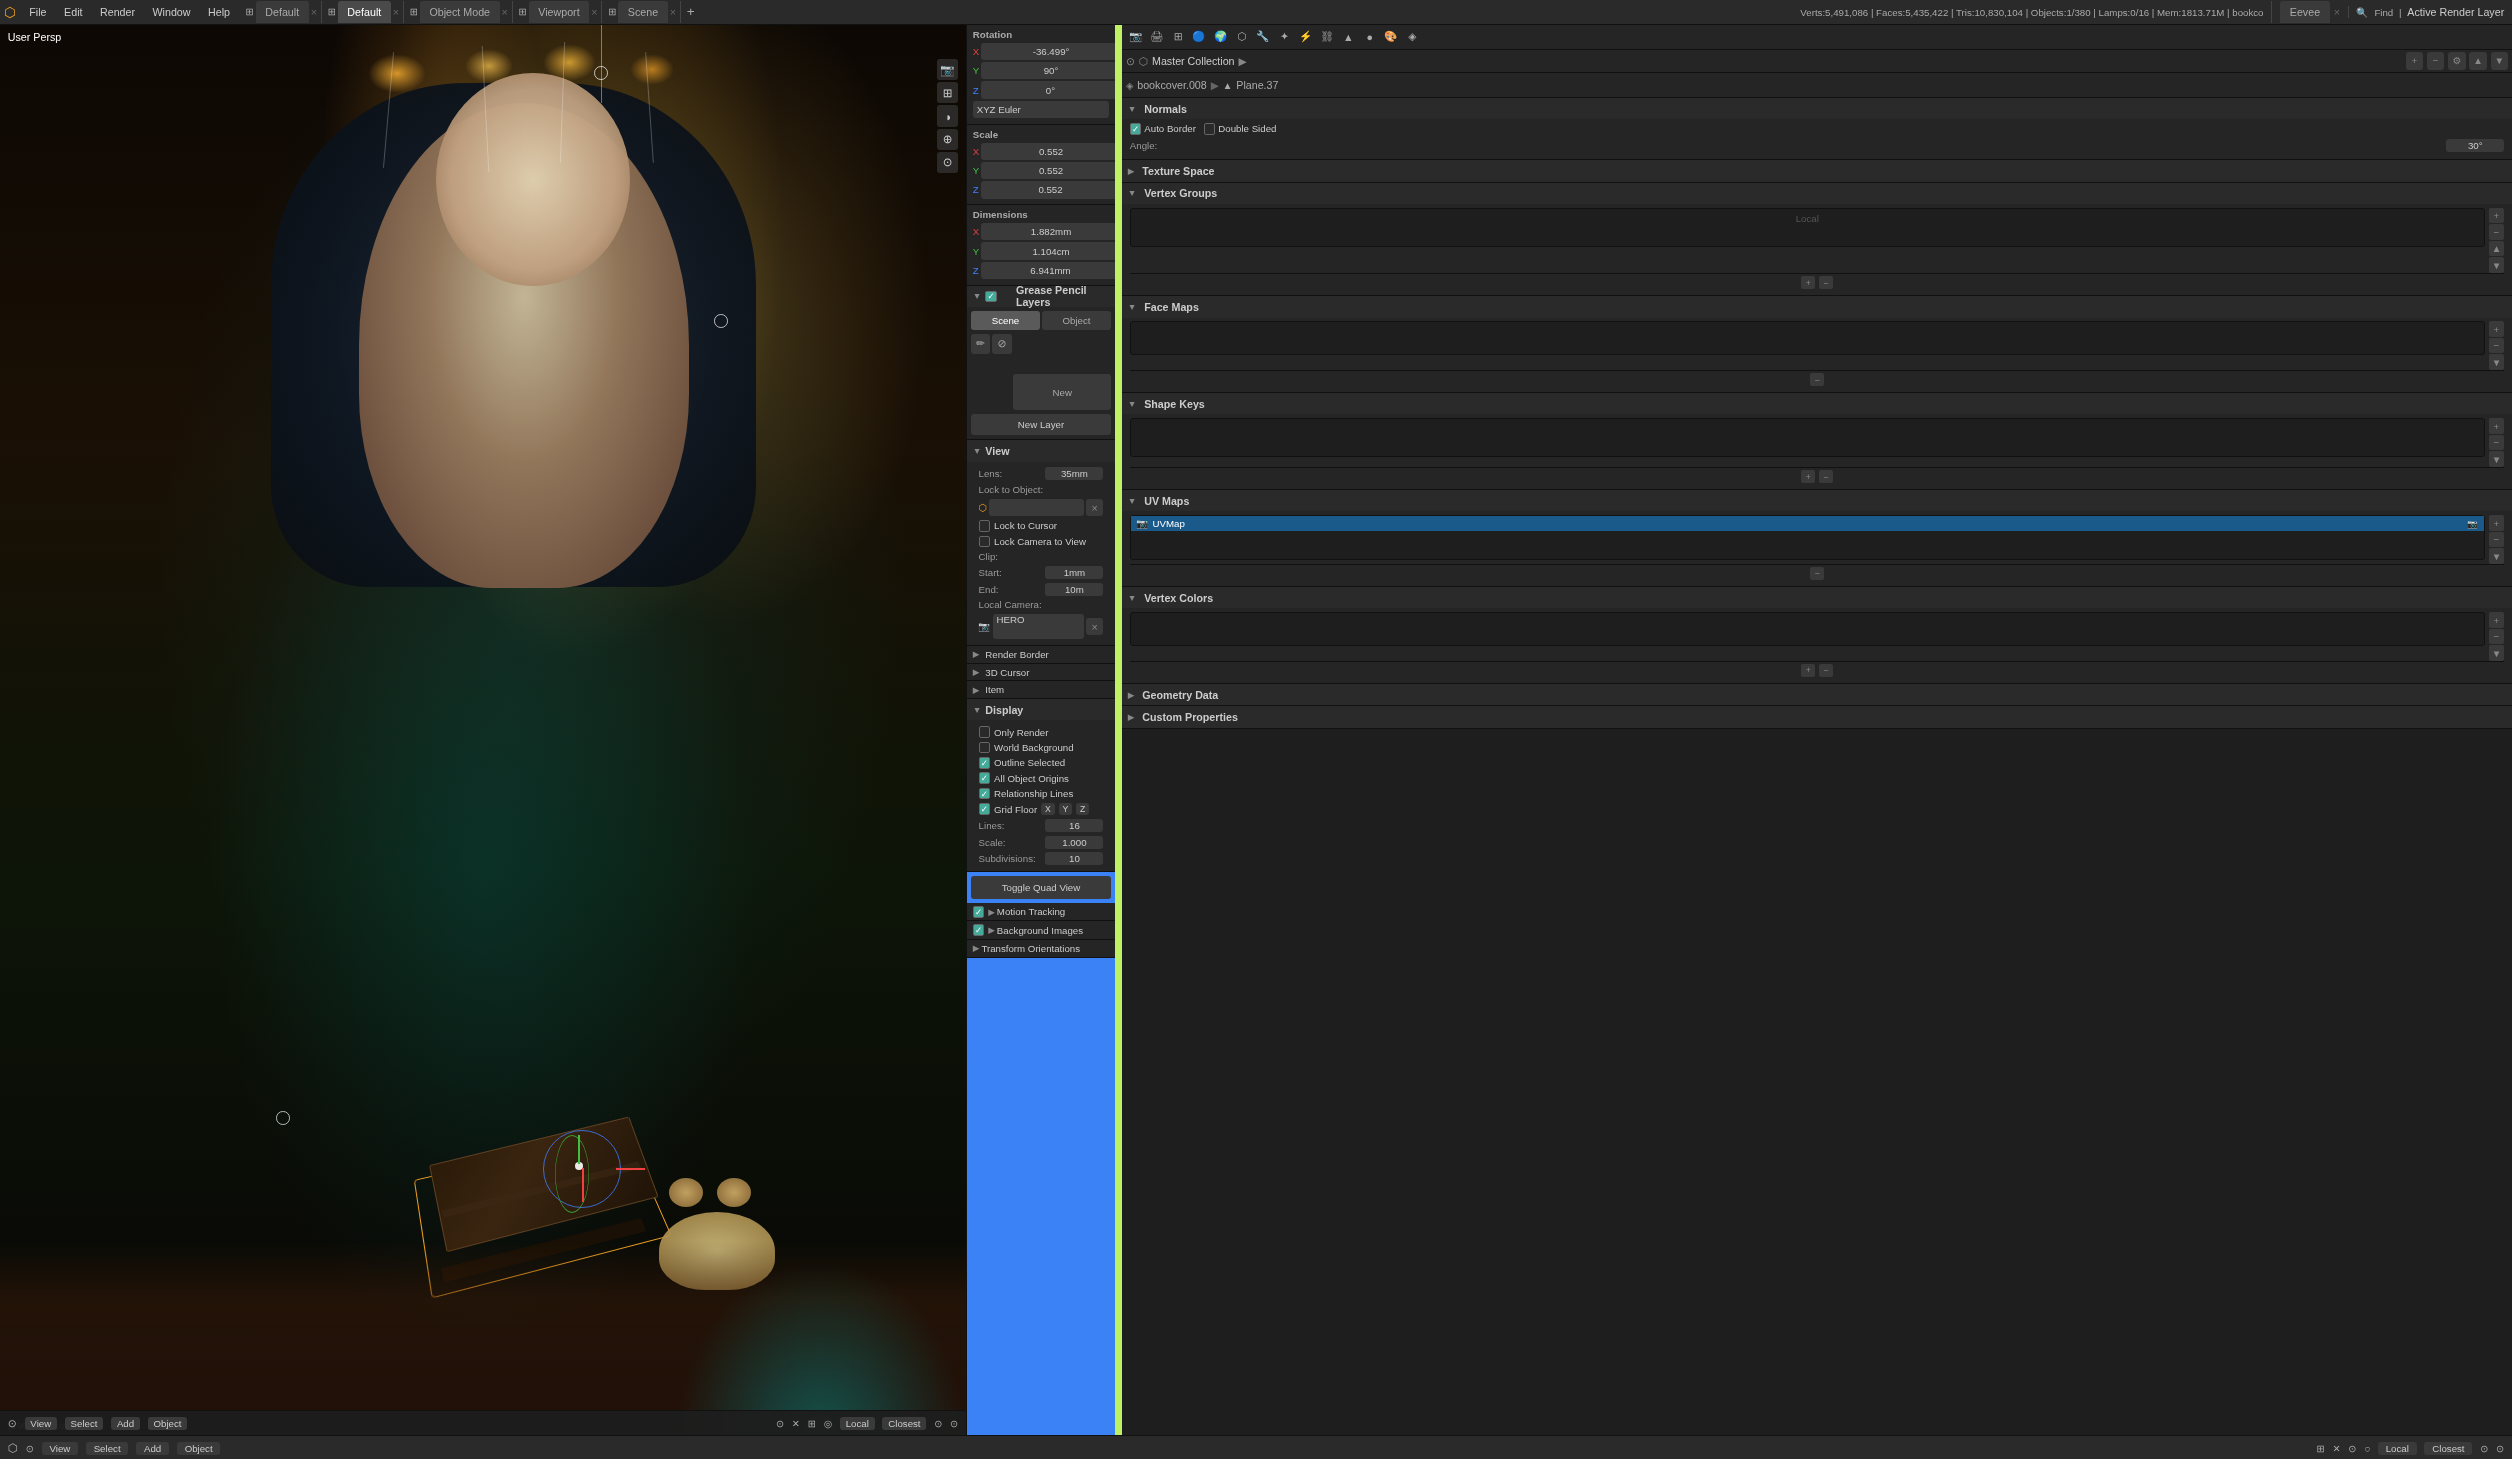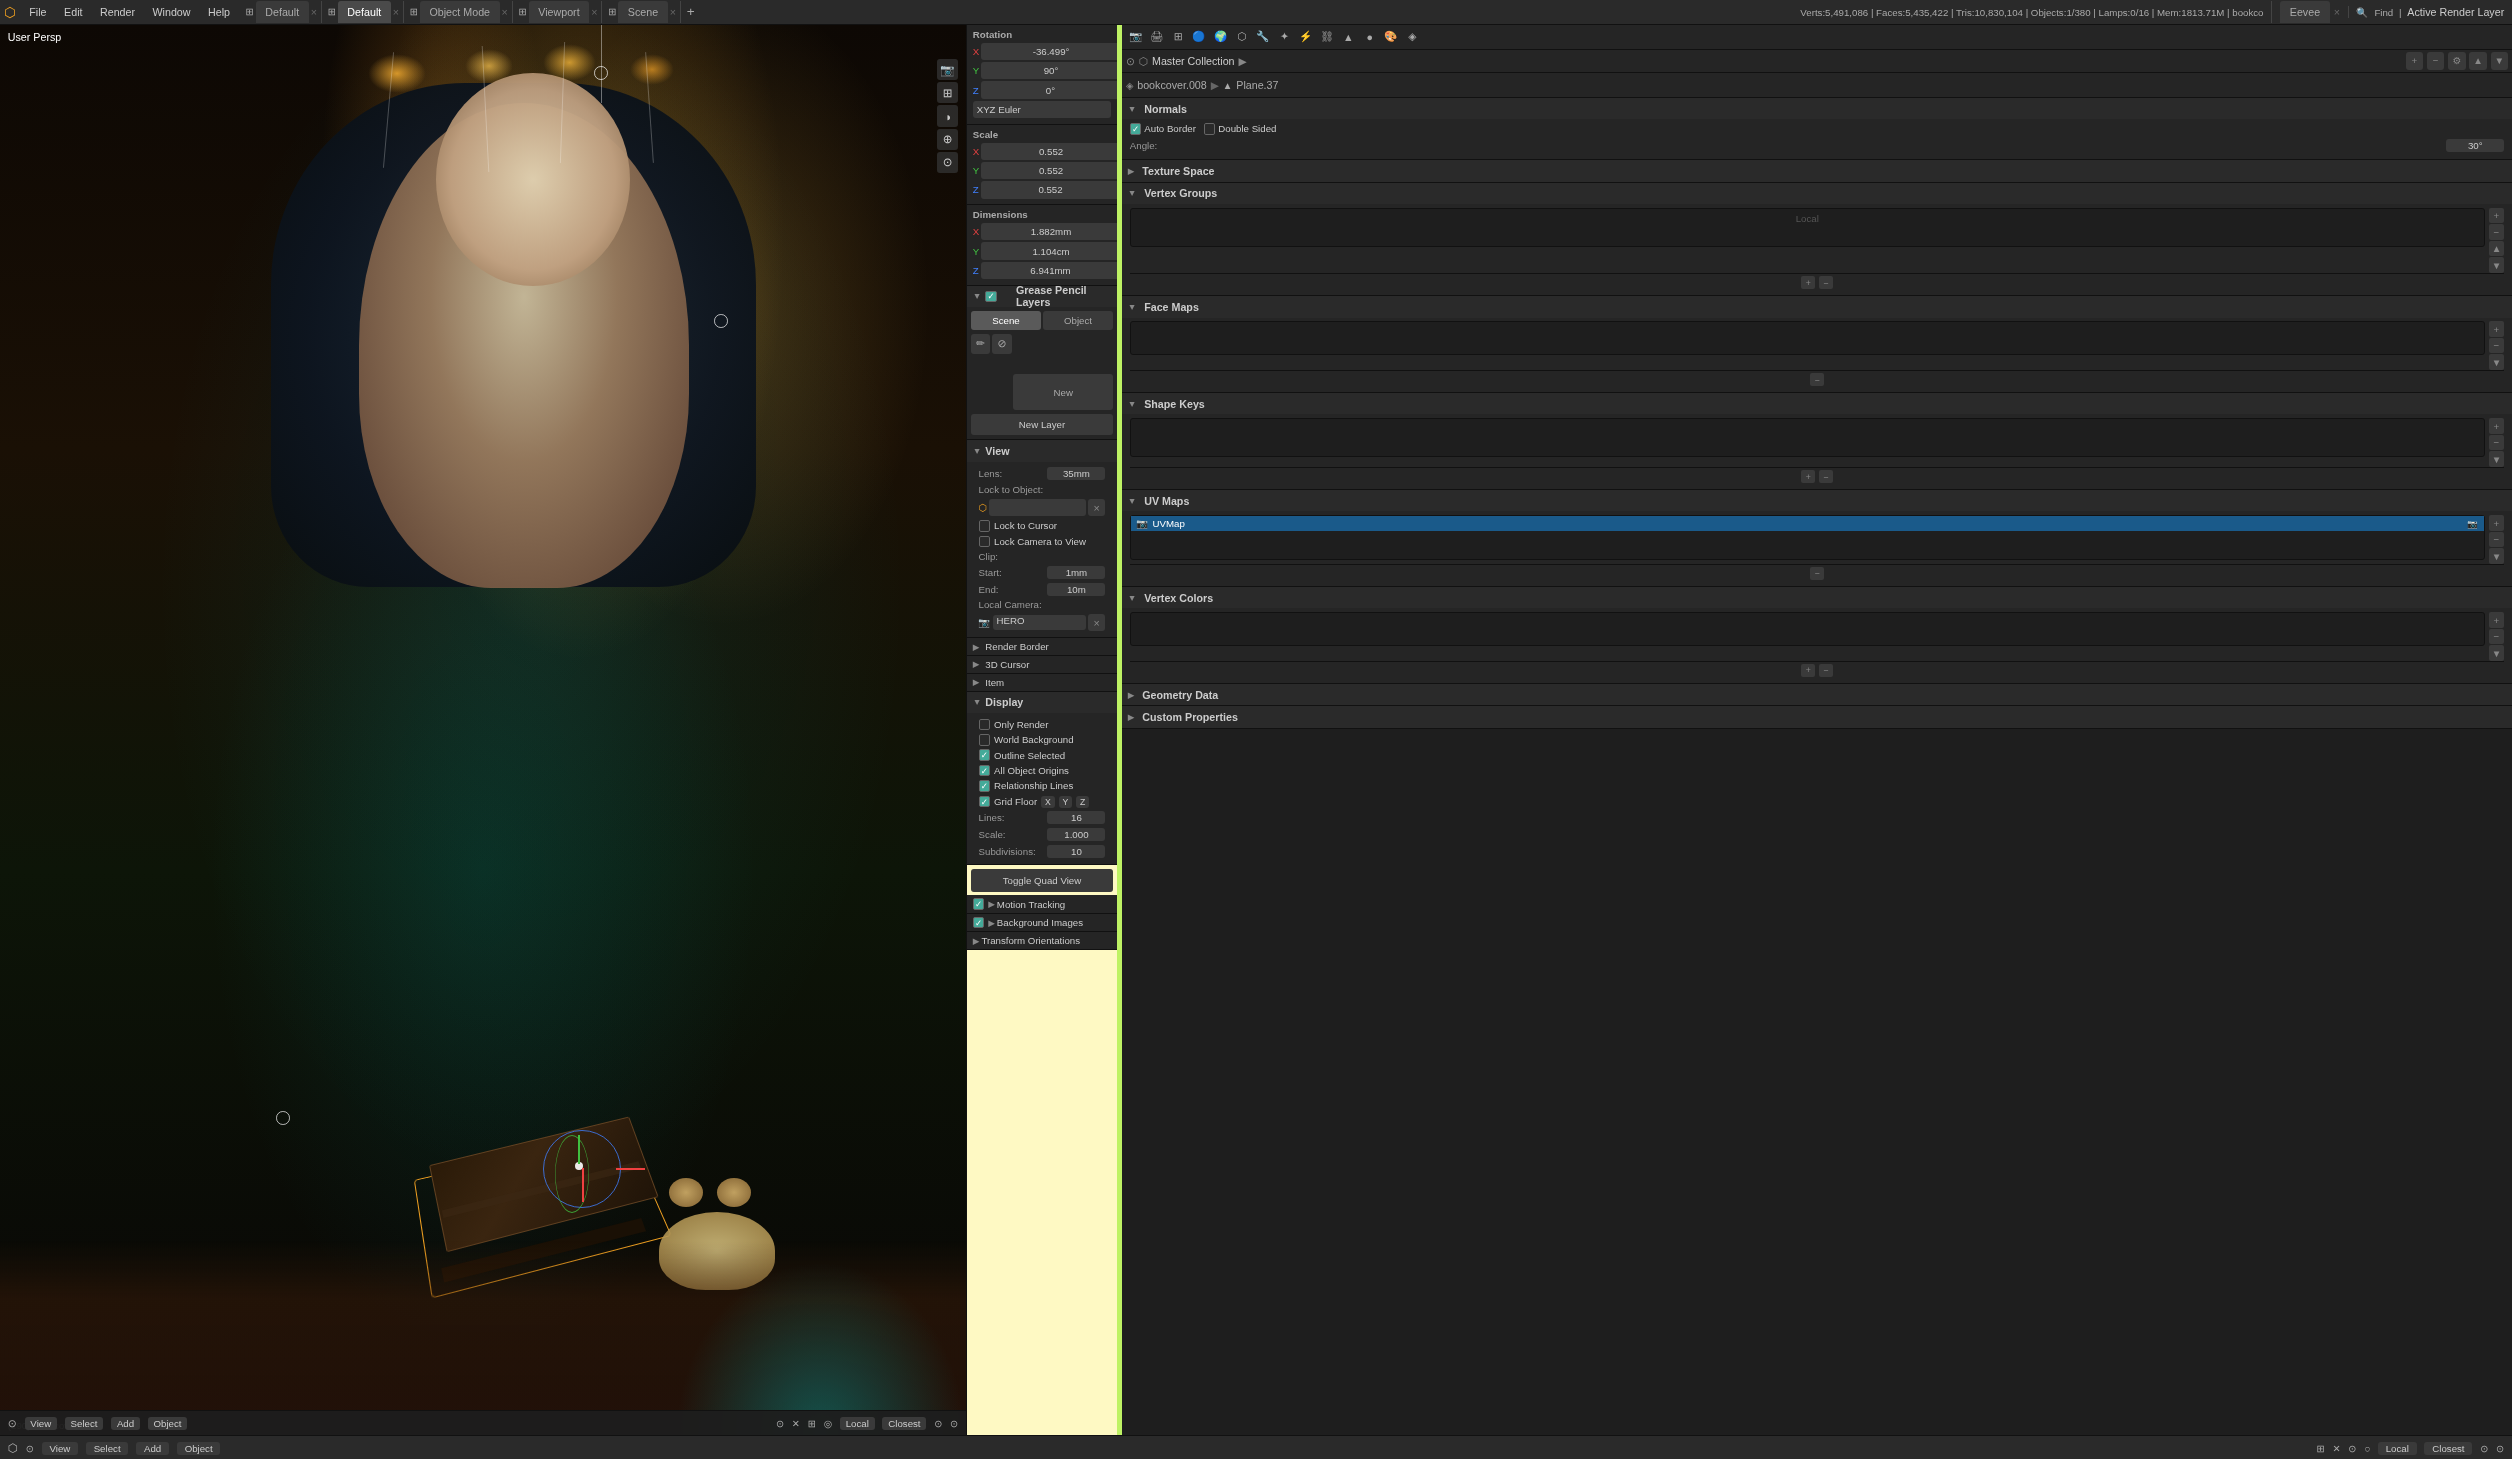--- a/index.html
+++ b/index.html
@@ -239,22 +239,22 @@
     
     .properties-area {
       display: flex;
       flex: 1;
       overflow: hidden;
     }
 
     
     .mid-panel {
       width: 155px;
-      background: #fef9c3;
-      border-right: 5px solid #bef264;
+      background: #3b82f6;
+      border-right: 7px solid #bef264;
       overflow-y: auto;
       flex-shrink: 0;
     }
 
     
     .far-right-panel {
       flex: 1;
       display: flex;
       flex-direction: column;
       background: #1e1e1e;
@@ -679,21 +679,21 @@
       display: flex;
       align-items: center;
       gap: 1.9px;
     }
     .cam-icon {
       color: #f0a020;
       font-size: 9.7px;
     }
     .cam-select {
       flex: 1;
-      height: 15px;
+      height: 25px;
       background: #3a3a3a;
       border-radius: 2.9px;
       color: #ccc;
       font-size: 9.7px;
       padding: 0 3.9px;
     }
     .x-btn {
       width: 17.4px;
       height: 17.4px;
       background: #3a3a3a;

